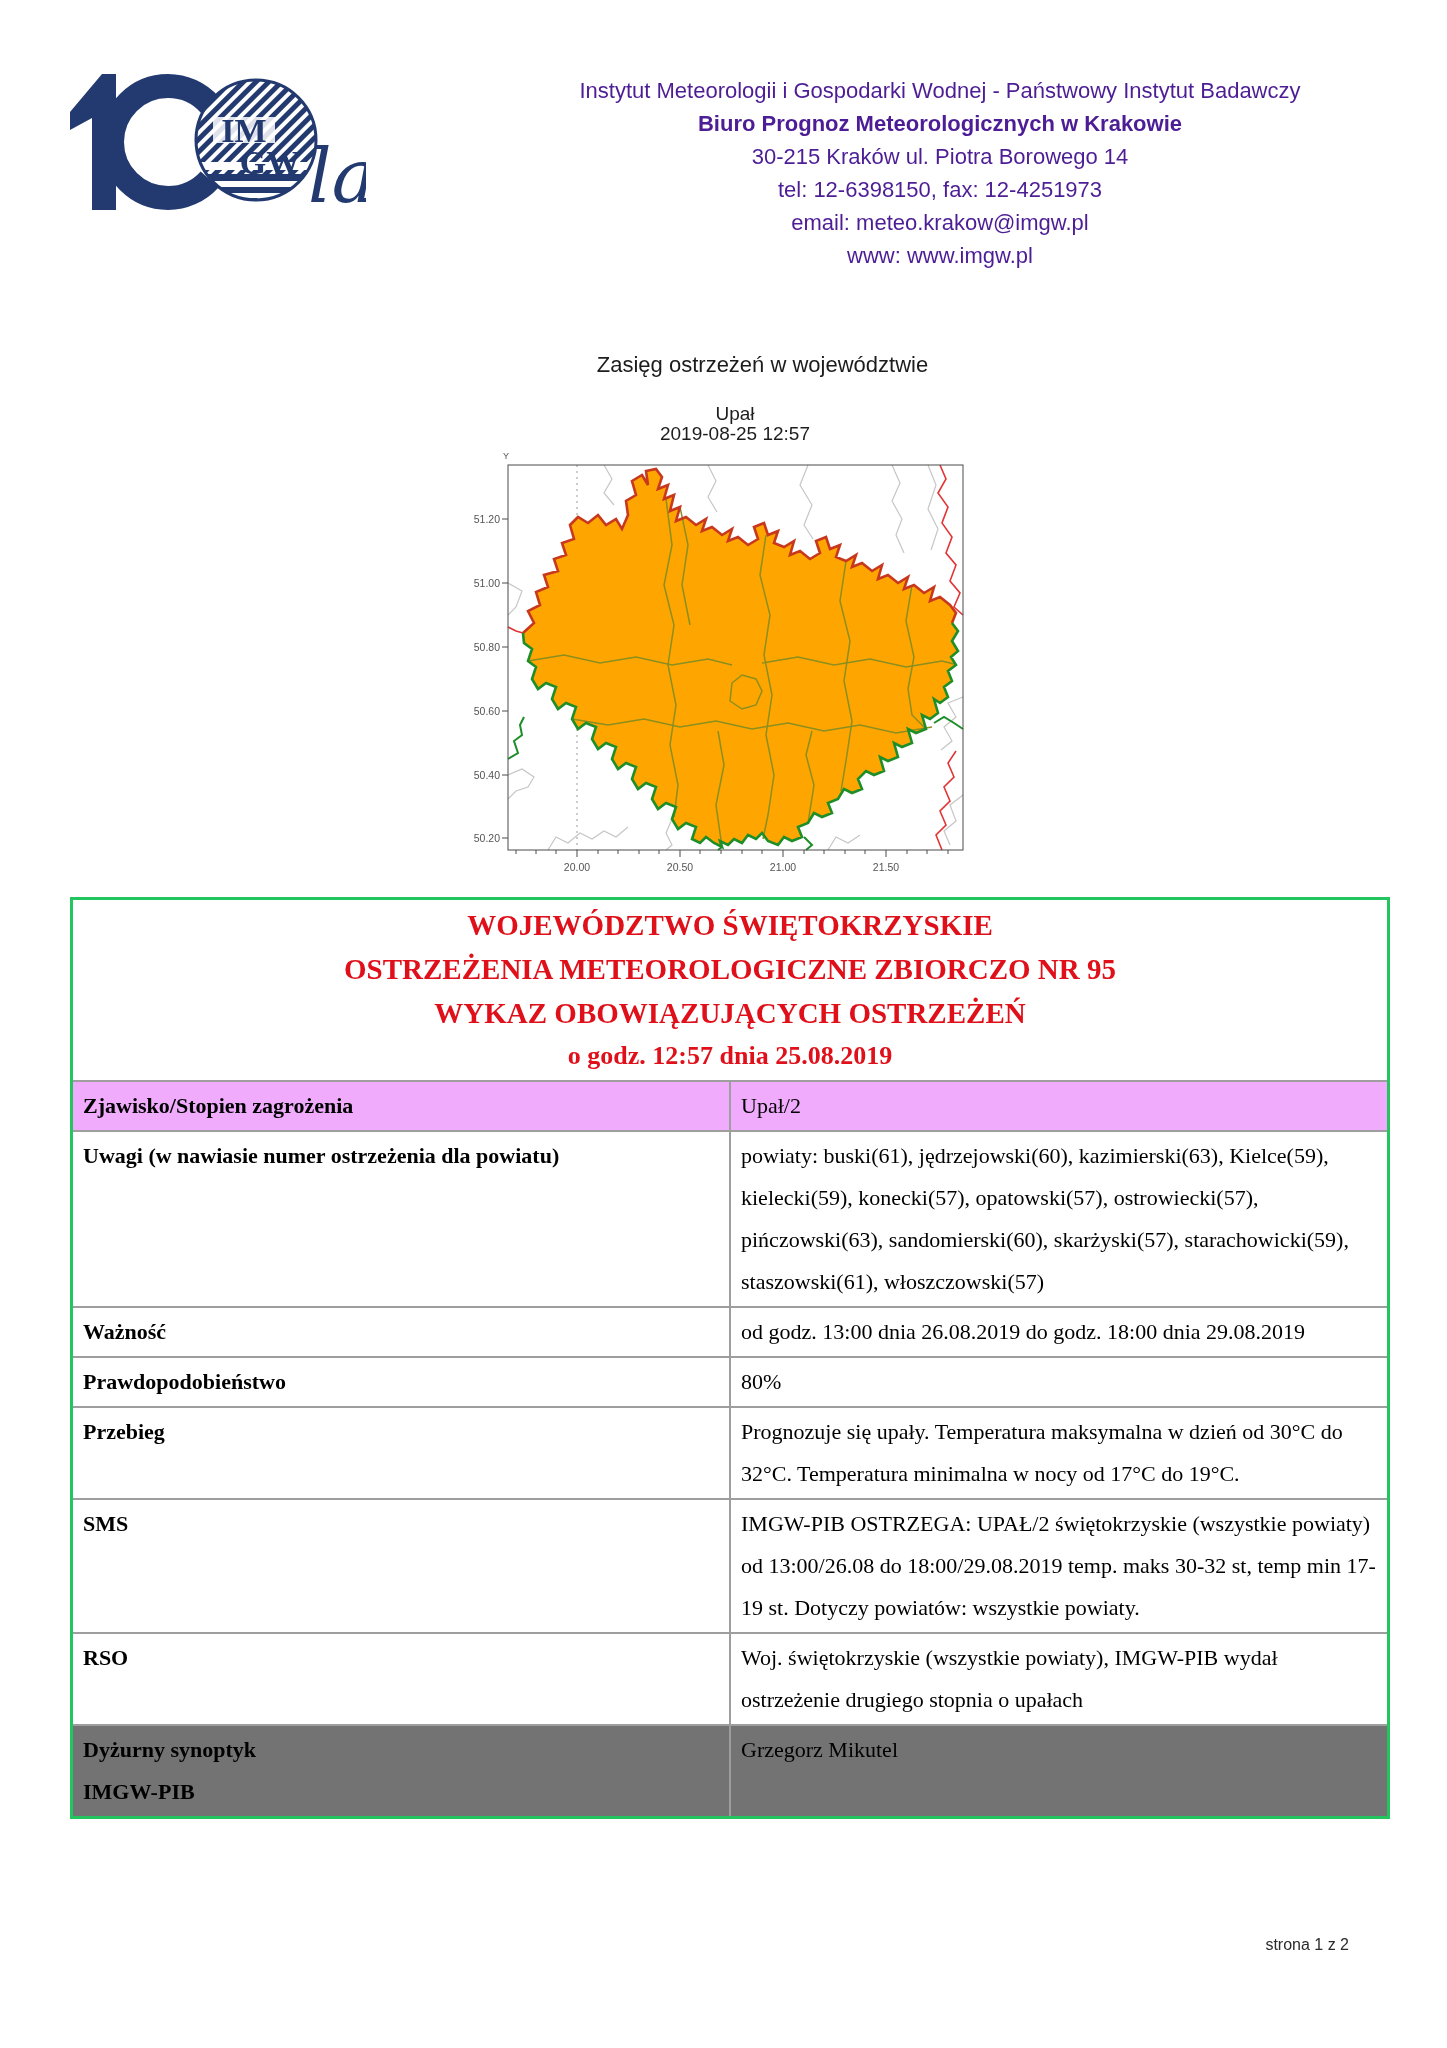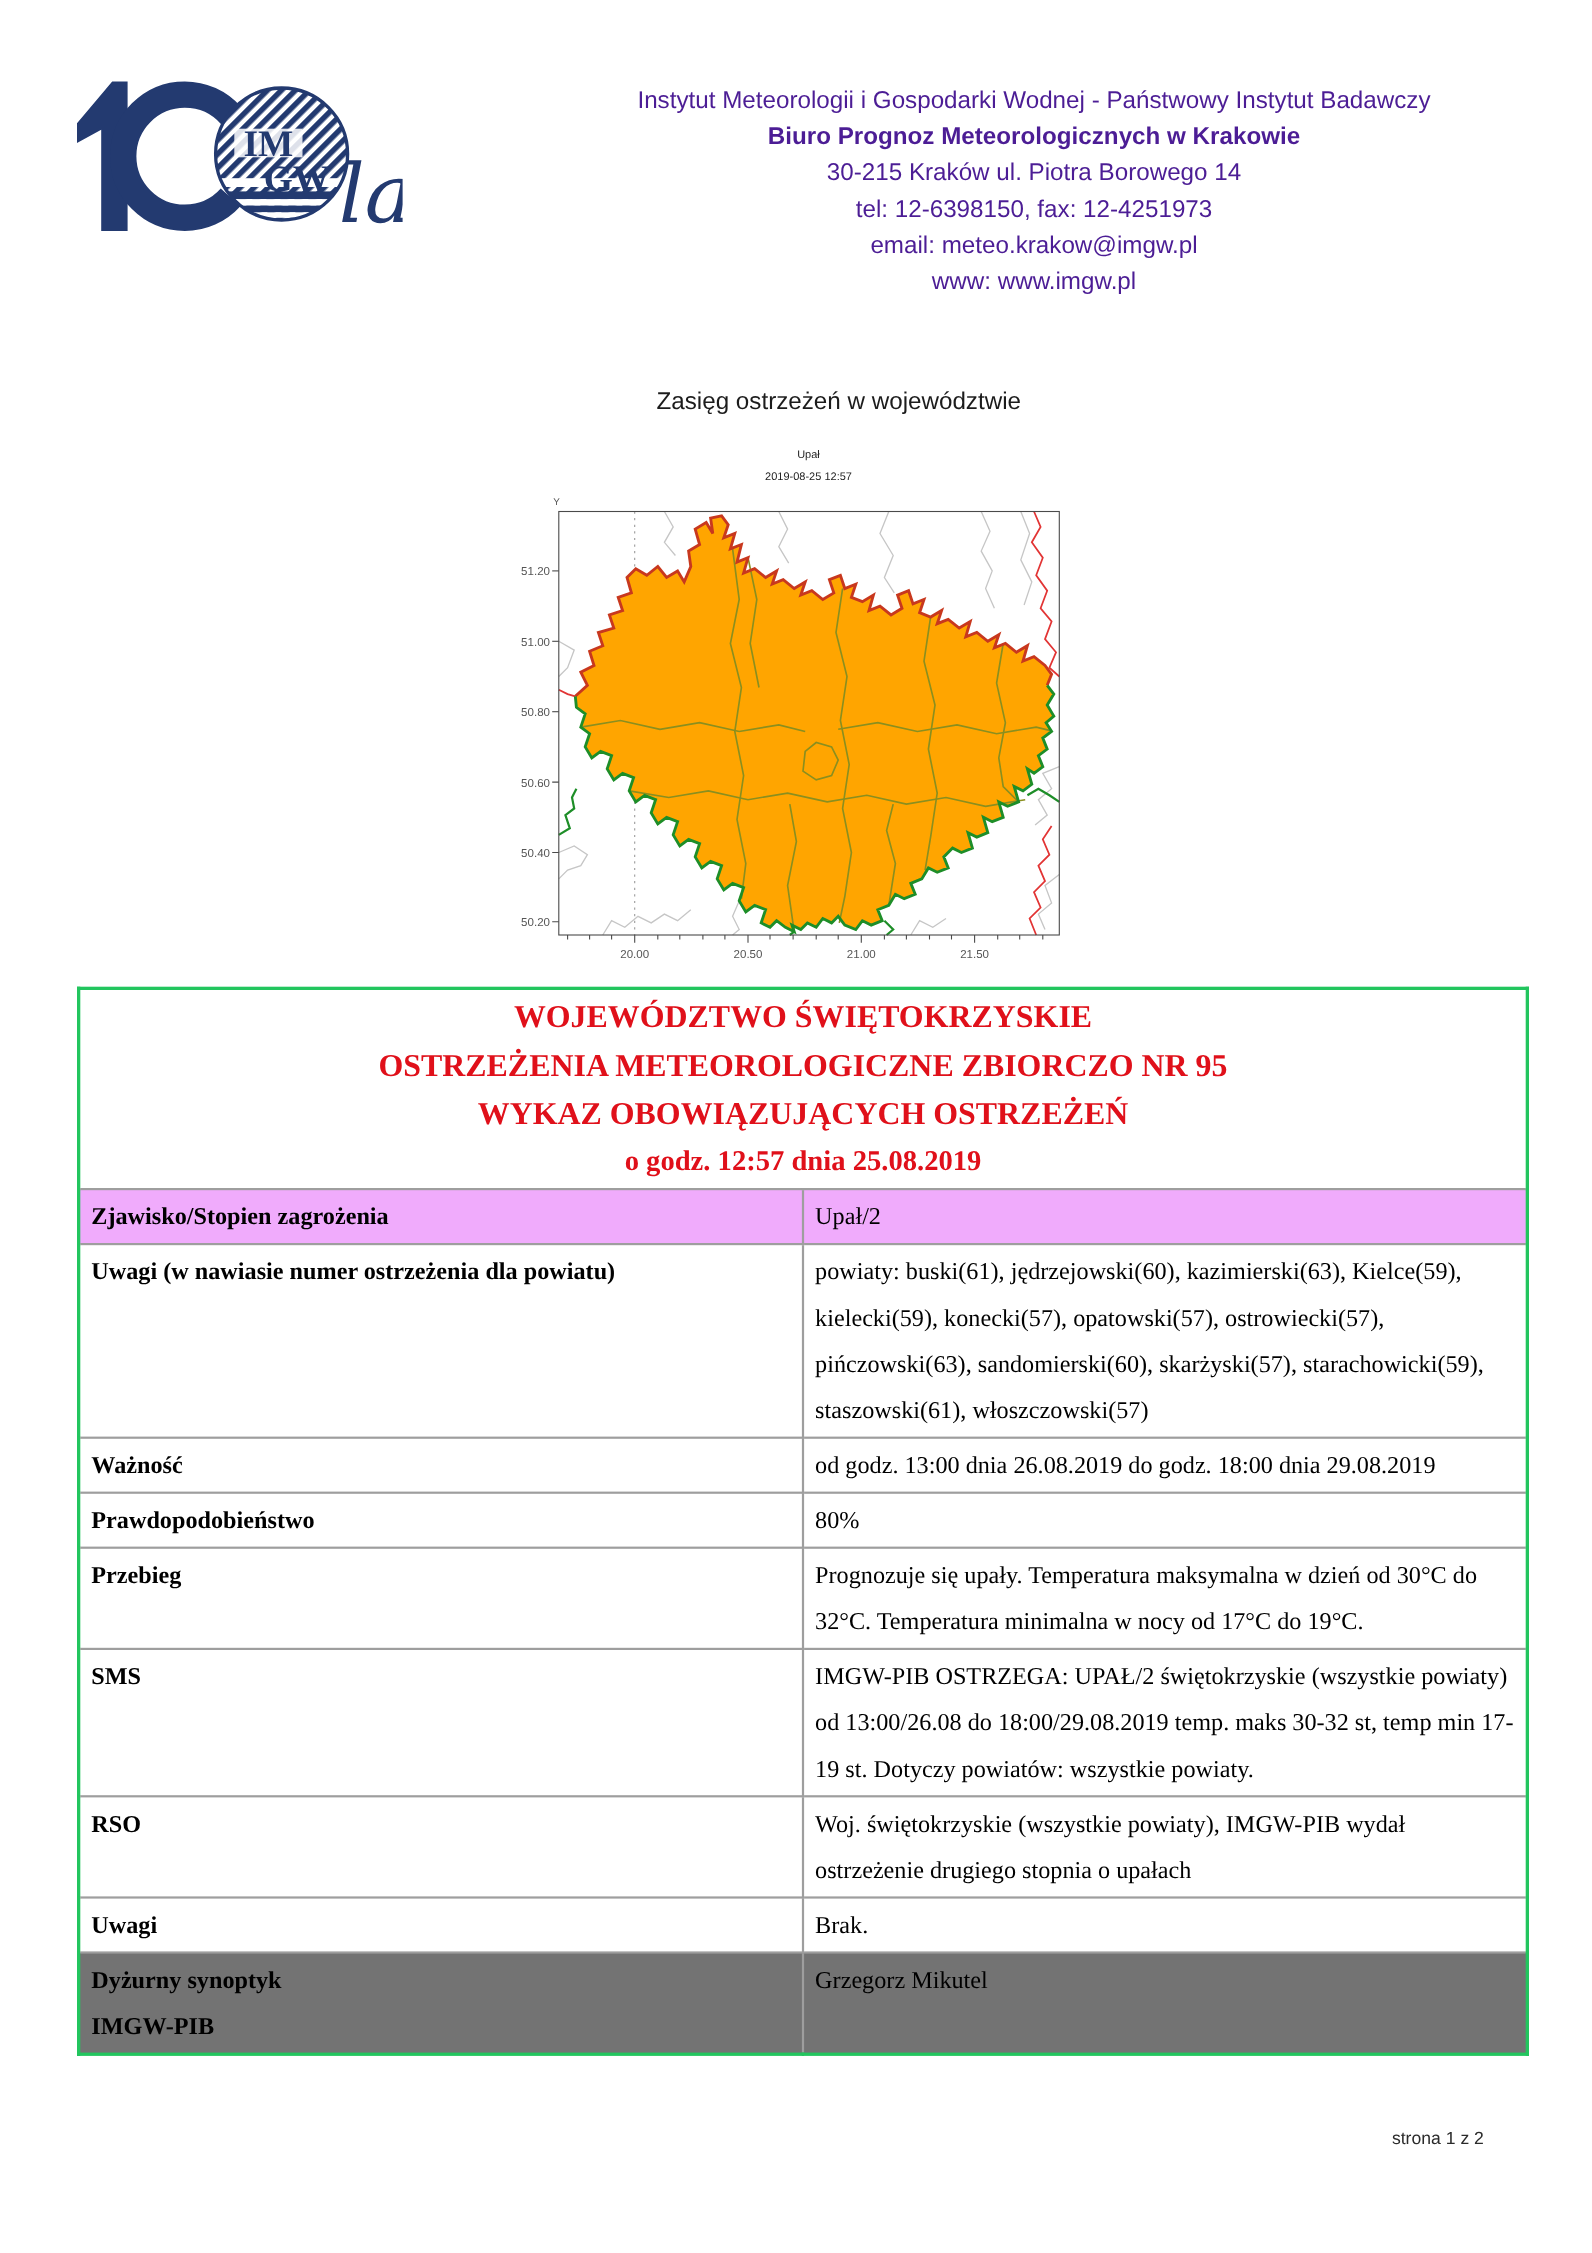--- a/index.html
+++ b/index.html
@@ -11,21 +11,21 @@
   .header-block{position:absolute;top:74px;right:57px;width:900px;
                 text-align:center;color:#4c1d95;font-size:22px;line-height:33px;}
   .header-block .hline-bold{font-weight:bold;}
 
   
   .section-title{position:absolute;left:39px;top:352px;width:1447px;
                  text-align:center;font-size:22px;color:#1c1c1c;}
 
   
   .map-block{position:absolute;left:460px;top:404px;width:550px;height:506px;}
-  .map-title,.map-timestamp{text-align:center;font-size:10px;color:#1d1d1d;line-height:20px;}
+  .map-title,.map-timestamp{text-align:center;font-size:19px;color:#1d1d1d;line-height:20px;}
   .map-svg{display:block;margin-top:4px;}
   .tick-label{font-family:"Liberation Sans",sans-serif;font-size:10.5px;fill:#555;}
   .axis-y-label{font-family:"Liberation Sans",sans-serif;font-size:9px;fill:#555;}
 
   
   .warning-table{position:absolute;left:70px;top:897px;width:1320px;
                  border-collapse:collapse;table-layout:fixed;
                  font-family:"Liberation Serif",serif;font-size:22px;color:#000;}
   .warning-table td{border:2px solid #9e9e9e;vertical-align:top;
                     padding:3px 10px;line-height:42px;}
@@ -212,24 +212,20 @@
     <td>Prognozuje się upały. Temperatura maksymalna w dzień od 30°C do 32°C. Temperatura minimalna w nocy od 17°C do 19°C.</td>
   </tr>
   <tr>
     <td class="col-label">SMS</td>
     <td>IMGW-PIB OSTRZEGA: UPAŁ/2 świętokrzyskie (wszystkie powiaty) od 13:00/26.08 do 18:00/29.08.2019 temp. maks 30-32 st, temp min 17-19 st. Dotyczy powiatów: wszystkie powiaty.</td>
   </tr>
   <tr>
     <td class="col-label">RSO</td>
     <td>Woj. świętokrzyskie (wszystkie powiaty), IMGW-PIB wydał ostrzeżenie drugiego stopnia o upałach</td>
   </tr>
-  <tr>
-    <td class="col-label">Uwagi</td>
-    <td>Brak.</td>
-  </tr>
   <tr class="row-gray">
     <td class="col-label">
       <span class="label-line">Dyżurny synoptyk</span>
       <span class="label-line">IMGW-PIB</span>
     </td>
     <td>Grzegorz Mikutel</td>
   </tr>
 </tbody>
   </table>
 

